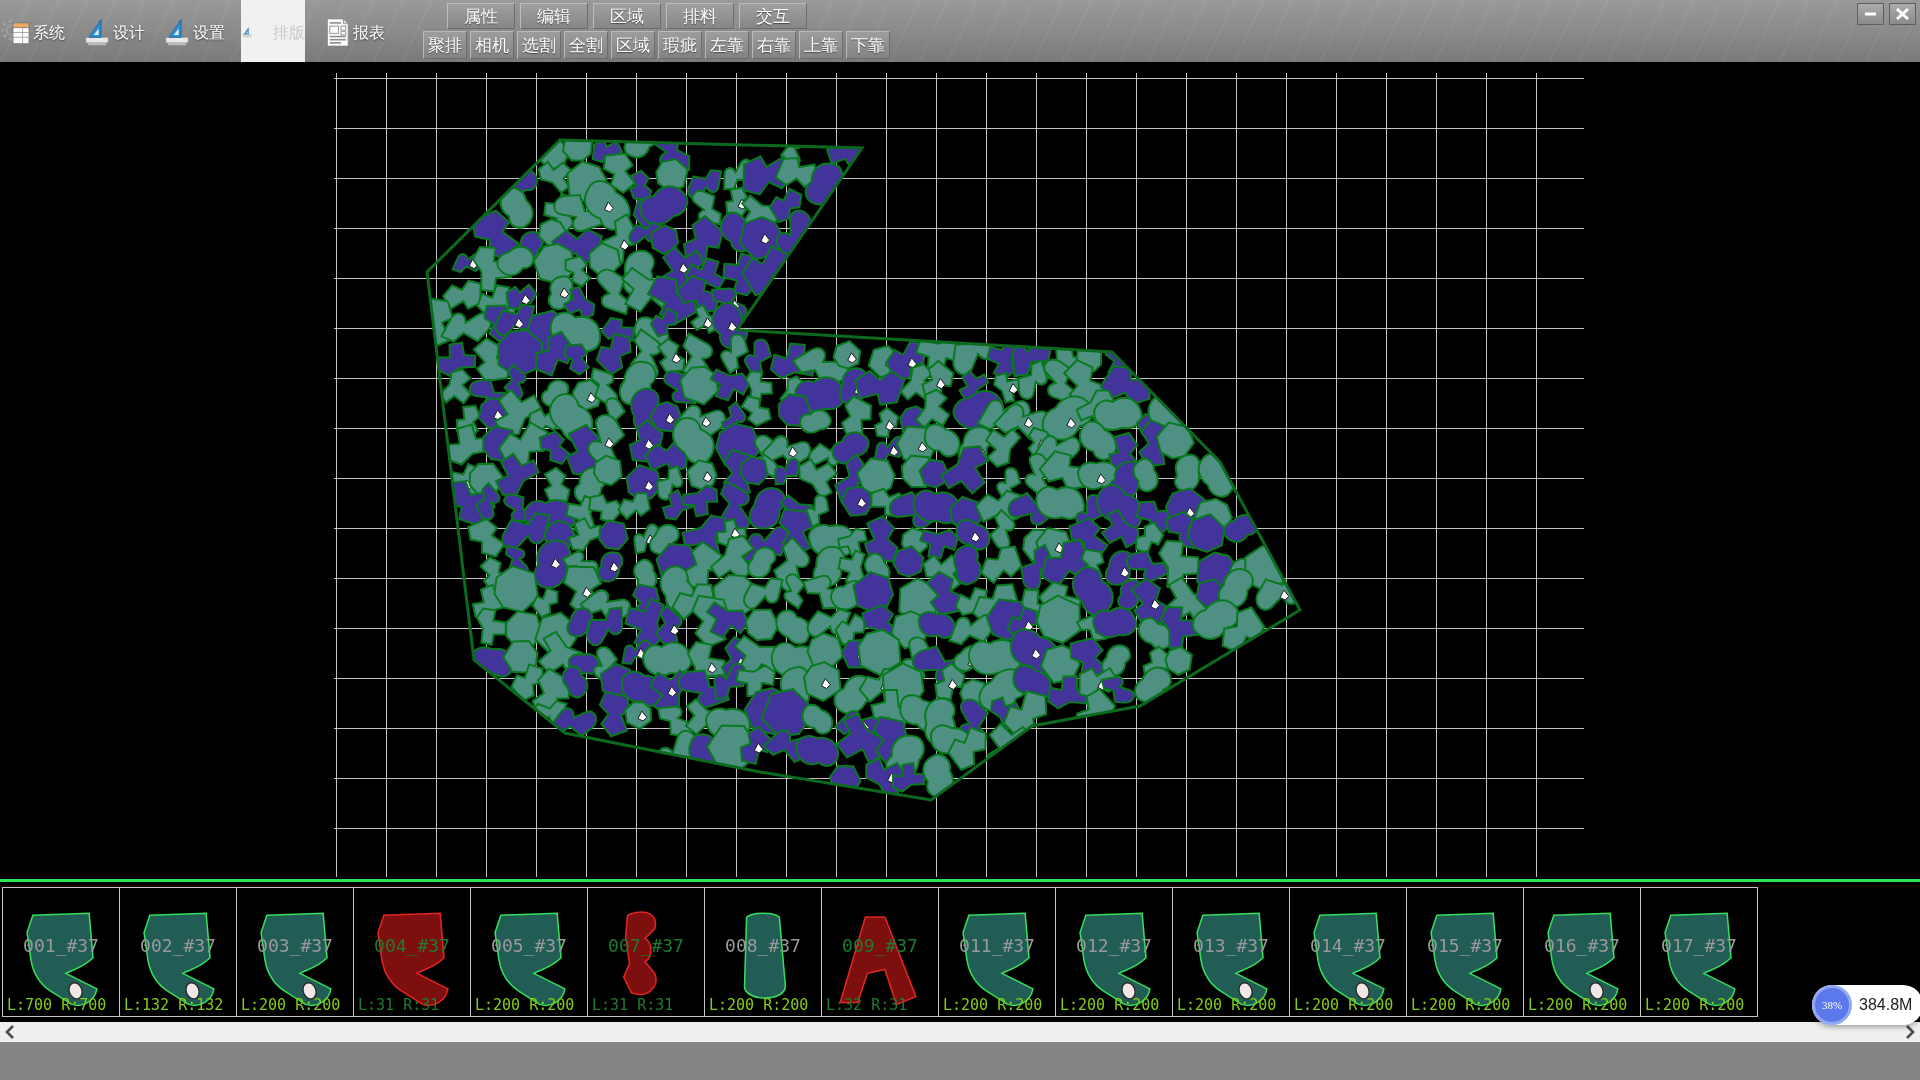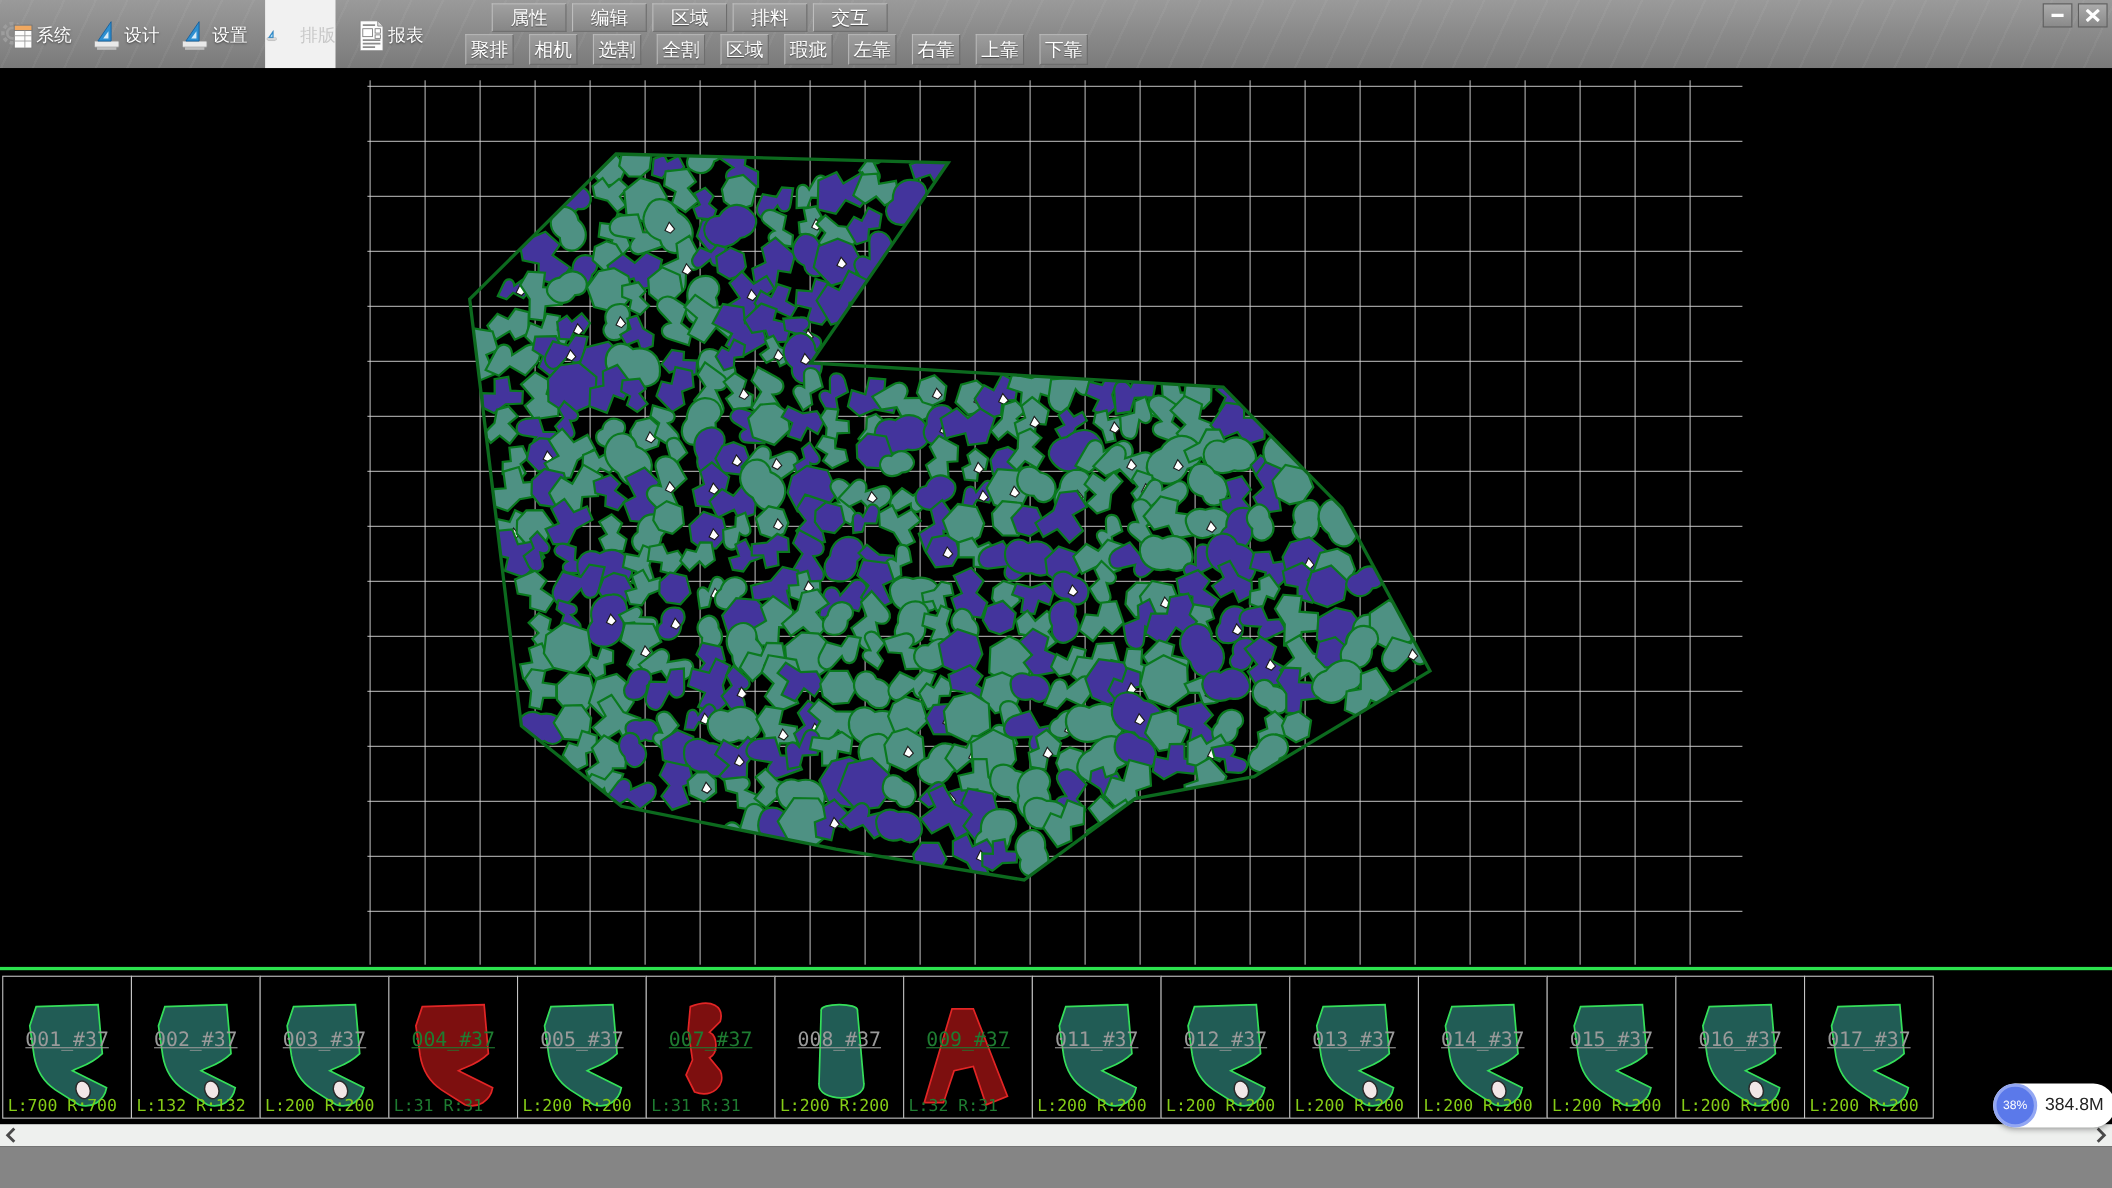--- a/index.html
+++ b/index.html
@@ -18,21 +18,21 @@
   .big-btn .blabel{font-size:16px;color:#fff;line-height:19px;
     text-shadow:0 1px 2px rgba(0,0,0,.55);white-space:nowrap;}
   .big-btn.active{background:#f1f1f1;gap:20px;}
   .big-btn.active .blabel{color:#c8c8c8;text-shadow:none;}
 
   .menu-row{position:absolute;left:423px;top:3px;height:26px;display:flex;gap:5px;margin-left:24px;}
   .menu-btn{width:68px;height:26px;display:flex;align-items:center;justify-content:center;
     color:#fff;font-size:17px;text-shadow:0 1px 1px rgba(0,0,0,.5);
     background:linear-gradient(#a0a0a0,#868686);
     border:1px solid;border-color:#bdbdbd #6d6d6d #6d6d6d #bdbdbd;box-sizing:border-box;}
-  .action-row{position:absolute;left:423px;top:31px;height:28px;display:flex;gap:14px;}
+  .action-row{position:absolute;left:423px;top:31px;height:28px;display:flex;gap:3px;}
   .action-btn{width:44px;height:28px;display:flex;align-items:center;justify-content:center;
     color:#fff;font-size:17px;text-shadow:0 1px 1px rgba(0,0,0,.5);
     background:linear-gradient(#9d9d9d,#838383);
     border:1px solid;border-color:#b9b9b9 #6d6d6d #6d6d6d #b9b9b9;box-sizing:border-box;}
 
   .win-controls{position:absolute;top:3px;left:1857px;display:flex;gap:5px;}
   .win-btn{width:27px;height:22px;display:flex;align-items:center;justify-content:center;
     background:linear-gradient(#ababab,#8a8a8a);border:1px solid #5e5e5e;box-sizing:border-box;}
 
   
@@ -45,39 +45,39 @@
   svg.nest{position:absolute;left:0;top:0;width:1920px;height:817px;}
 
   
   .thumbstrip{position:absolute;left:0;top:879px;width:1920px;height:143px;background:#000;
     border-top:3px solid #2ce24e;box-sizing:border-box;overflow:hidden;}
   .cells{position:absolute;left:2px;top:5px;display:flex;}
   .cell{width:118px;height:130px;border:1px solid #c4c4c4;margin-right:-1px;
     position:relative;background:#000;flex:0 0 auto;box-sizing:border-box;}
   .cell svg{position:absolute;inset:0;width:100%;height:100%;}
   .cell .cid{position:absolute;left:0;right:0;top:47px;text-align:center;
-    font-family:"DejaVu Sans Mono",monospace;font-size:18px;color:#9a9a9a;text-decoration:underline;}
+    font-family:"DejaVu Sans Mono",monospace;font-size:18px;color:#9a9a9a;}
   .cell .clr{position:absolute;left:4px;bottom:2px;
     font-family:"DejaVu Sans Mono",monospace;font-size:15px;color:#84cc16;white-space:nowrap;}
   .cell.red .cid,.cell.red .clr{color:#1e7c31;}
 
   
   .scroll{position:absolute;left:0;top:1022px;width:1920px;height:20px;background:#eef0ee;}
   .scroll .arr{position:absolute;top:2px;width:16px;height:16px;}
   .scroll .arr.left{left:3px;}
   .scroll .arr.right{left:1901px;}
   .footer{position:absolute;left:0;top:1042px;width:1920px;height:38px;background:#858585;}
 
   
   .badge{position:absolute;left:1812px;top:985px;height:40px;display:flex;align-items:center;
     background:#fff;border-radius:20px;padding:0 11px 0 0;z-index:10;
     box-shadow:0 1px 6px rgba(0,0,0,.45);}
   .badge-circle{width:40px;height:40px;border-radius:50%;background:#5b79ea;
     border:3px solid #93a7f3;color:#fff;font-size:11px;display:flex;align-items:center;
-    justify-content:center;box-sizing:border-box;margin-right:7px;flex:0 0 auto;}
+    justify-content:center;box-sizing:border-box;margin-right:7px;flex:0 0 auto;font-family:Liberation Serif, serif;}
   .badge-text{font-size:16px;color:#222;white-space:nowrap;}
 </style>
 </head>
 <body>
 
 <div id="root">
 
   <div class="titlebar">
     <div class="streaks"></div>
 

